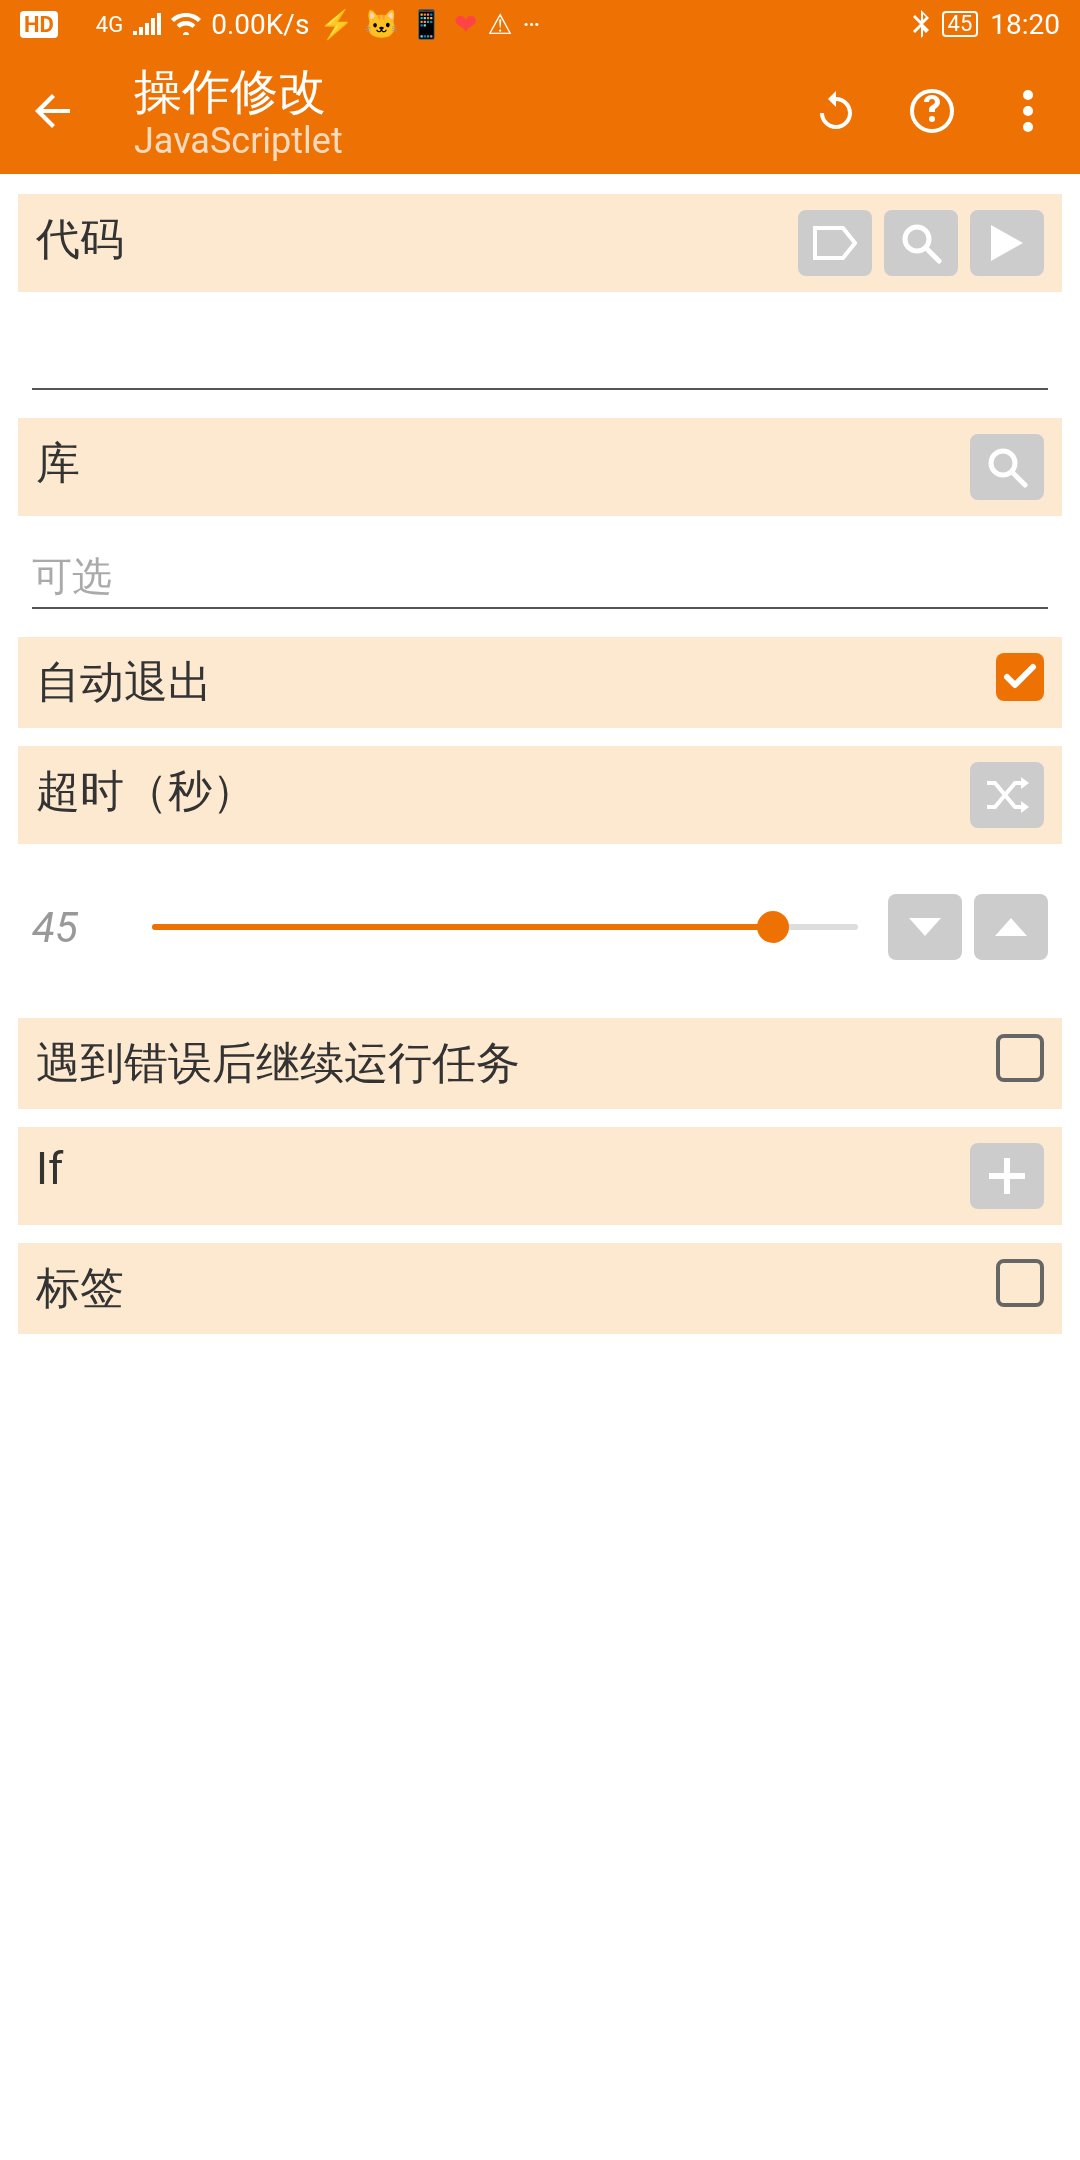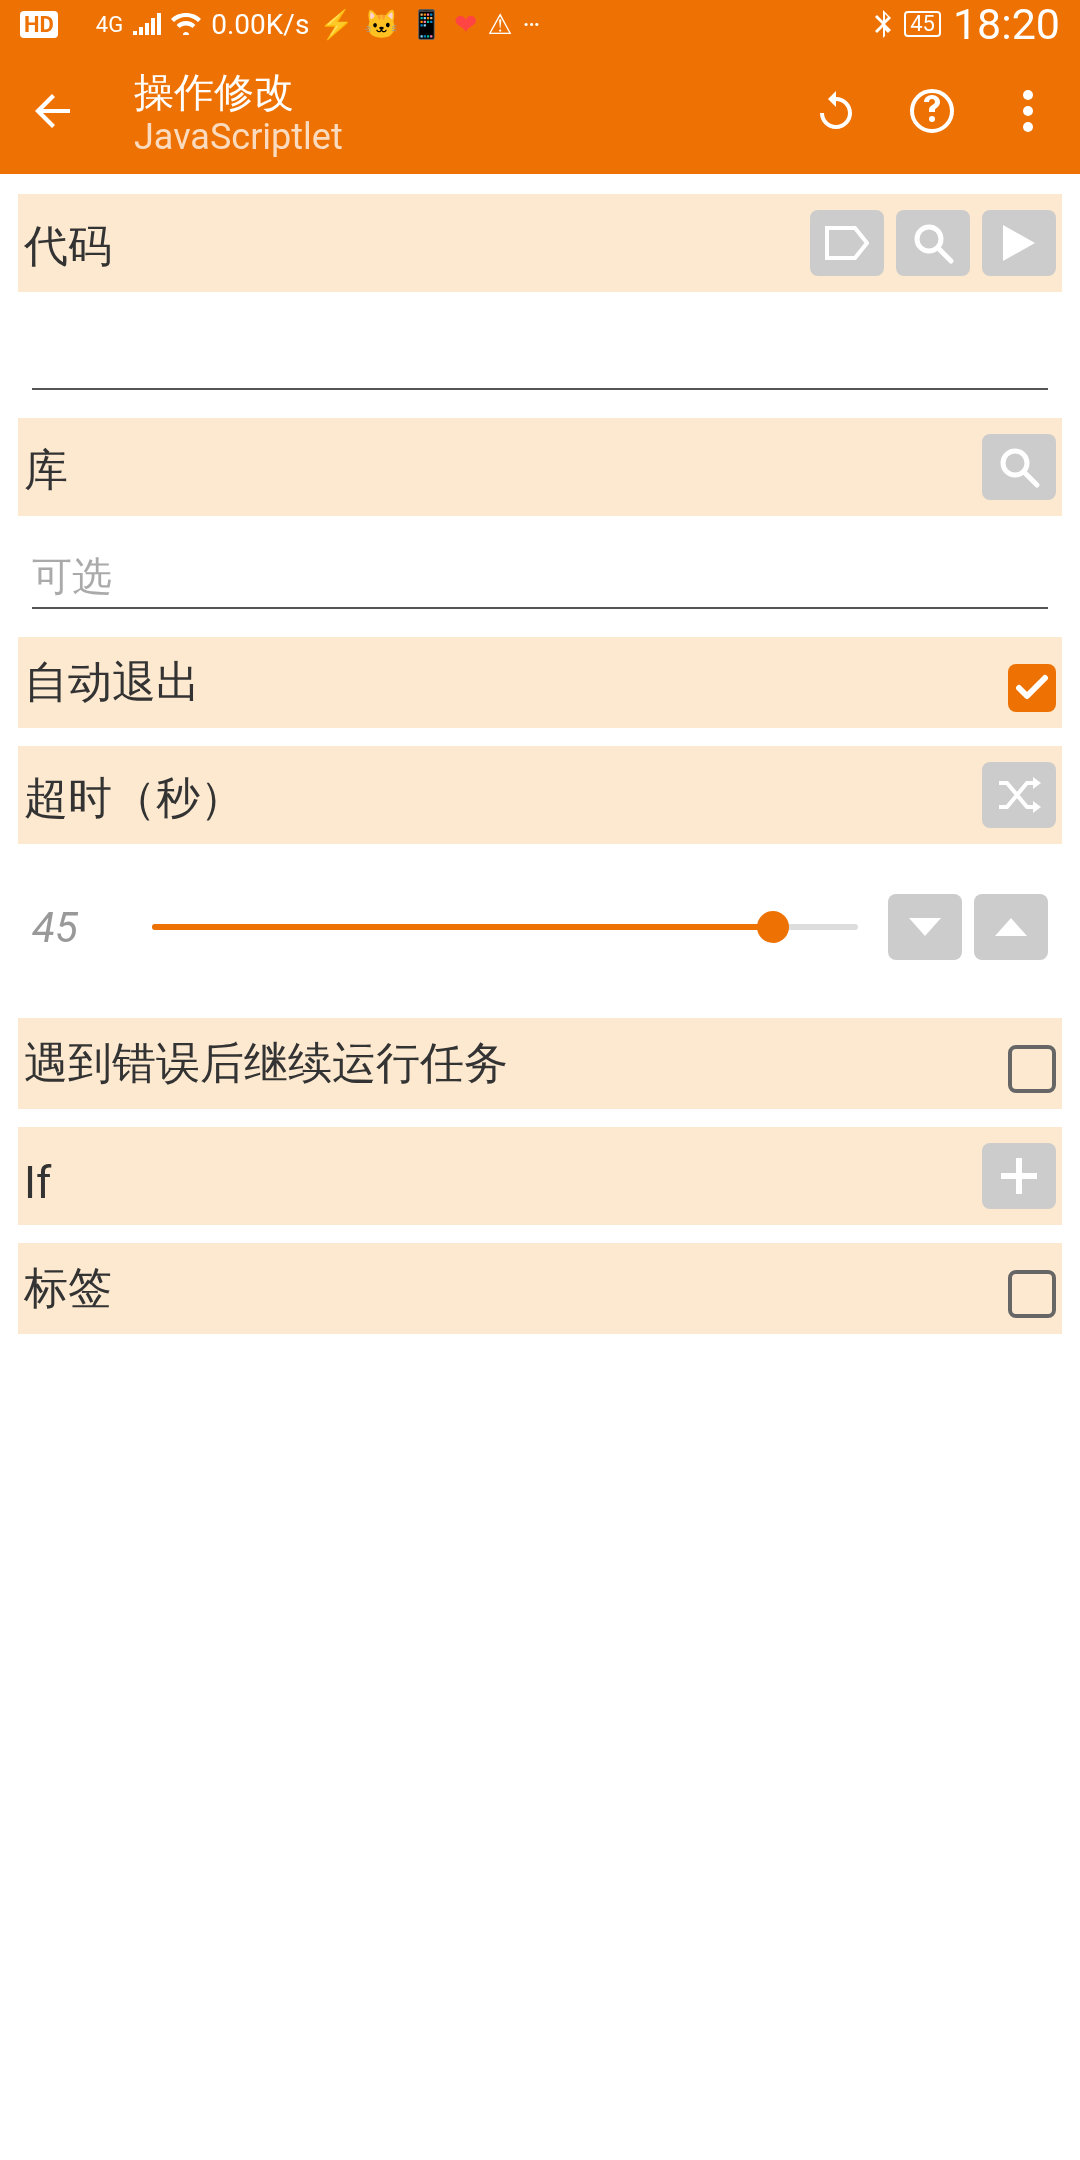--- a/index.html
+++ b/index.html
@@ -38,40 +38,40 @@
       width: 60px;
       height: 60px;
       display: flex;
       align-items: center;
       justify-content: center;
     }
     .app-bar-titles {
       margin-left: 50px;
       flex: 1;
     }
-    .app-title { font-size: 40px; font-weight: 400; }
+    .app-title { font-size: 48px; font-weight: 400; }
     .app-subtitle { font-size: 36px; color: rgba(255,255,255,0.75); margin-top: -4px; }
     .app-bar-actions { display: flex; gap: 40px; align-items: center; }
     .app-bar-icon {
       width: 56px;
       height: 56px;
       display: flex;
       align-items: center;
       justify-content: center;
     }
     
     .content {
       padding: 20px 18px 0 18px;
     }
     
     .section-header {
       background: #fce9d0;
-      padding: 16px 6px;
-      display: flex;
-      align-items: flex-end;
+      padding: 16px 18px;
+      display: flex;
+      align-items: flex-start;
       min-height: 78px;
     }
     .section-title {
       font-size: 44px;
       color: #333;
       flex: 1;
       font-weight: 400;
     }
     .section-buttons { display: flex; gap: 12px; }
     .gray-btn {
@@ -183,21 +183,21 @@
     <span>⚠</span>
     <span class="dots">···</span>
   </div>
   <div class="status-right">
     <span>
       <svg width="18" height="28" viewBox="0 0 18 28">
           <path fill="#fff" d="M9 0v11L3 5 1 7l7 7-7 7 2 2 6-6v11l8-8-6-6 6-6-8-8zm2 4l3 3-3 3V4zm0 16l3 3-3 3v-6z"></path>
         </svg>
     </span>
     <span class="battery-box">45</span>
-    <span style="font-size:43px;">18:20</span>
+    <span style="font-size:28px;">18:20</span>
   </div>
 </div>
 
 <div class="app-bar">
   <div class="back-arrow">
     <svg width="48" height="48" viewBox="0 0 48 48">
         <path fill="#fff" d="M40 22H13l12-12-3-3L5 24l17 17 3-3-12-12h27z"></path>
       </svg>
   </div>
   <div class="app-bar-titles">

